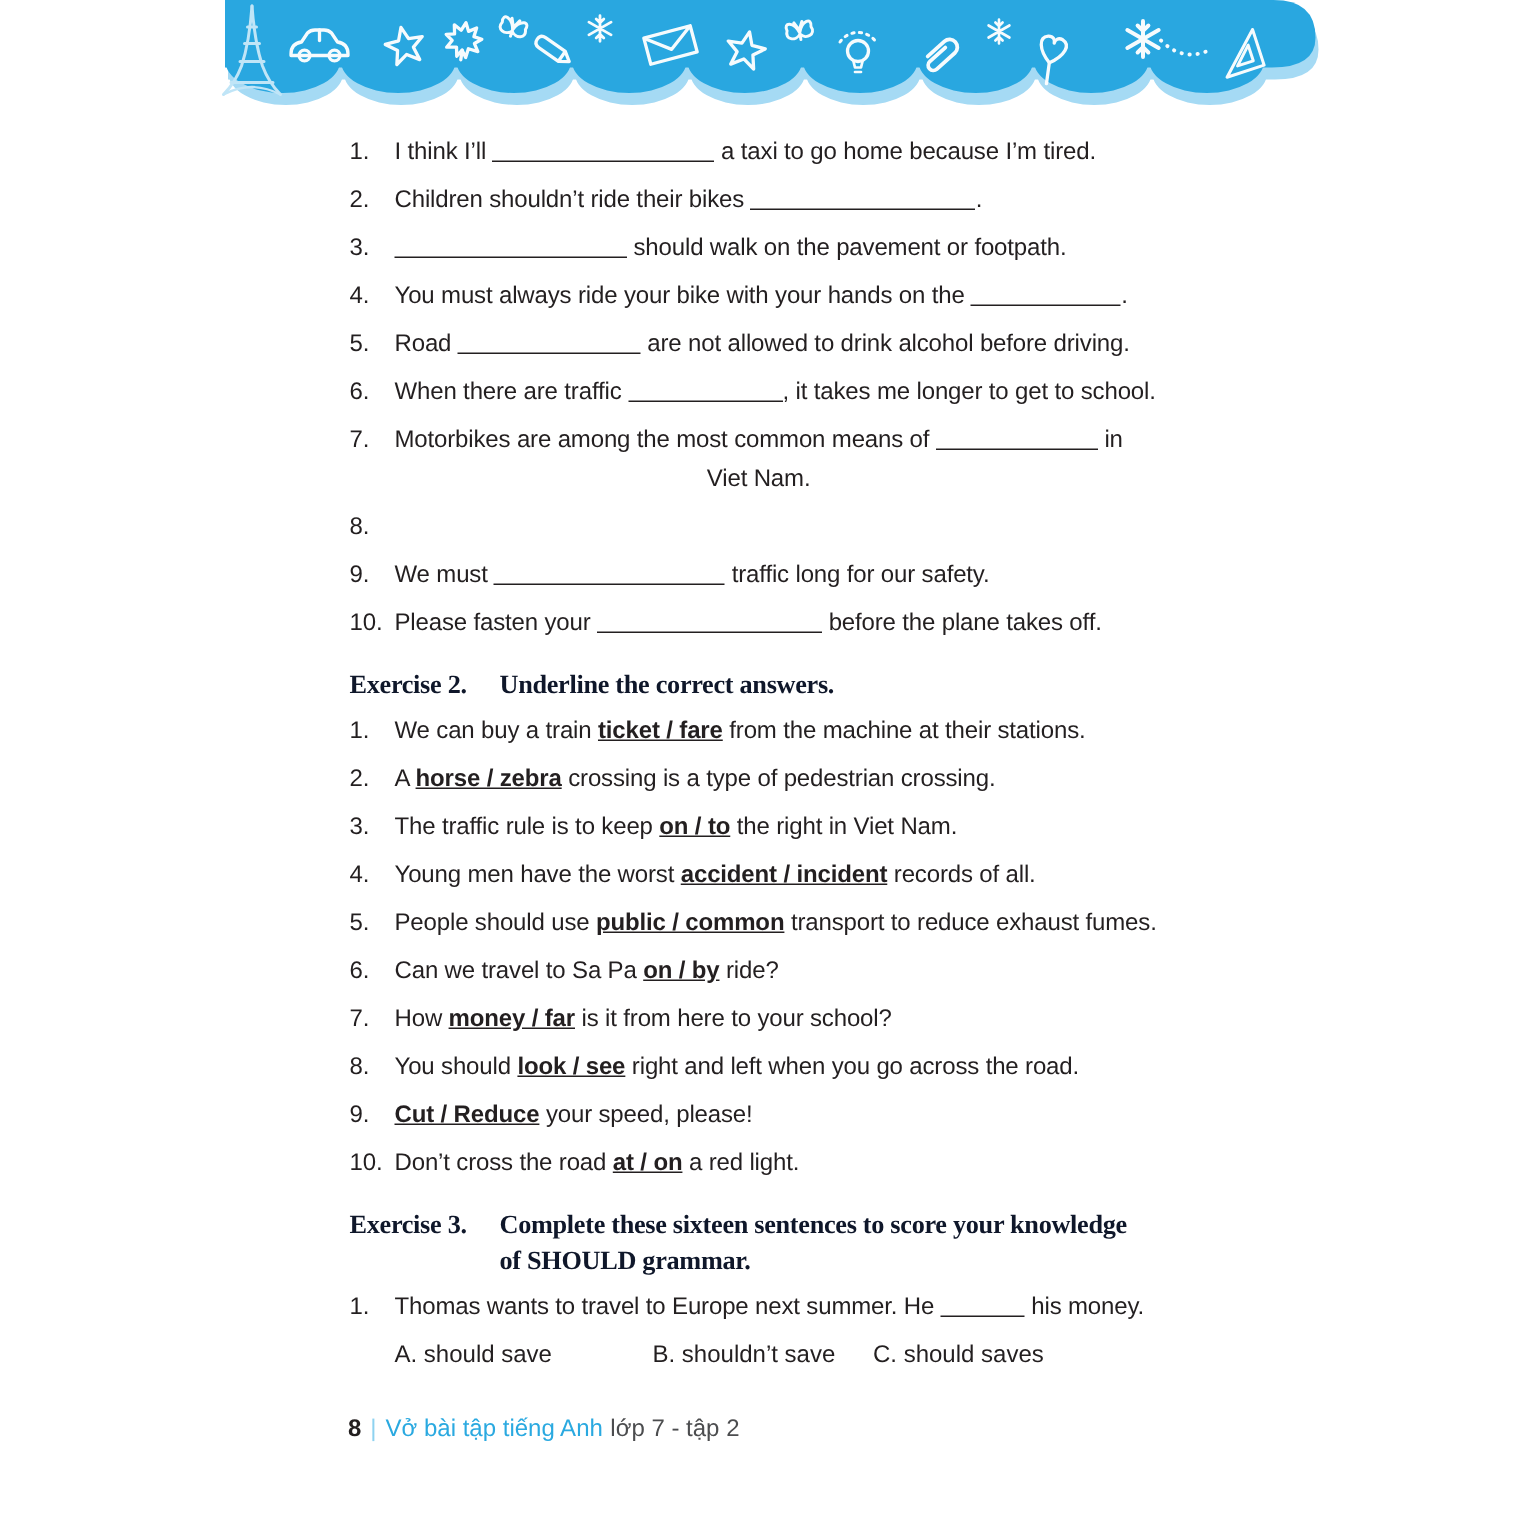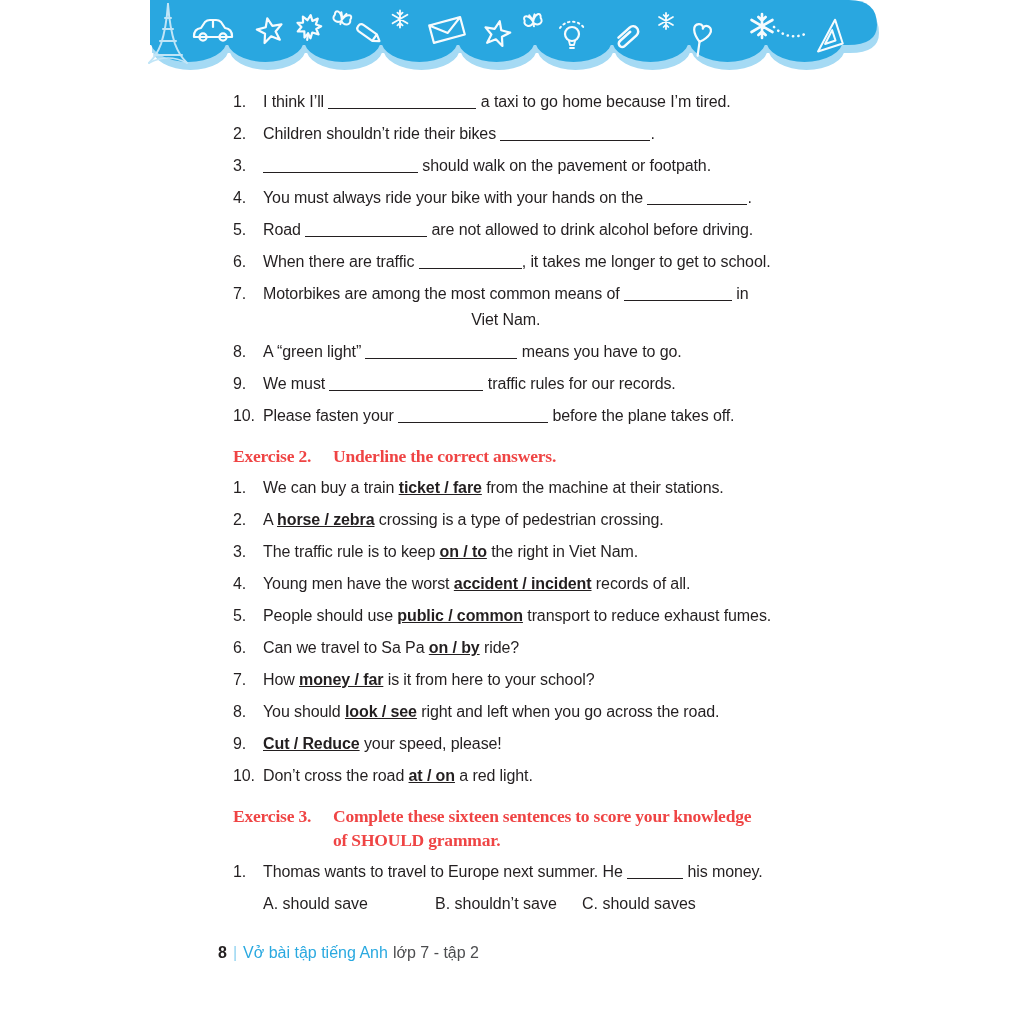--- a/index.html
+++ b/index.html
@@ -11,27 +11,27 @@
   .band-wrap { position:absolute; top:0; left:0; width:1024px; height:84px; }
   .content { position:absolute; left:233px; top:89px; width:580px; }
   .item { display:flex; font-size:16px; line-height:26px; margin-bottom:6px; letter-spacing:-0.1px; }
   .num { width:30px; flex:none; }
   .txt { white-space:nowrap;text-align:center; }
   .txt .bold { font-weight:700;text-decoration:underline; }
   .blank { display:inline-block; height:14px; border-bottom:1.6px solid #231f20; vertical-align:-2px; }
   .ex-heading {
     display:flex; margin:15px 0 7px 0;
     font-family:"Liberation Serif", serif; font-weight:700;
-    font-size:17.5px; line-height:24px; color:#ef4444; letter-spacing:-0.2px; white-space:nowrap;
+    font-size:17.5px; line-height:24px; color:#0f172a; letter-spacing:-0.2px; white-space:nowrap;
   }
   .ex-label { width:100px; flex:none; }
   .options { display:flex; margin:0 0 6px 30px; font-size:16px; line-height:26px; }
   .opt { display:inline-block; white-space:nowrap; }
   .opt0 { width:172px; } .opt1 { width:147px; }
-  .pfooter { position:absolute; left:218px; top:942px; font-size:16px; line-height:22px; white-space:nowrap; }
+  .pfooter { position:absolute; left:232px; top:942px; font-size:16px; line-height:22px; white-space:nowrap; }
   .pfooter .pageno { font-weight:700; color:#231f20; }
   .pfooter .sep { color:#8ed2f0; padding:0 6px; font-weight:400; }
   .pfooter .btitle { color:#2aa9e0; margin-right:5px; }
   .pfooter .bsub { color:#4c4d4f; }
 </style>
 </head>
 <body>
 
 <div class="page">
 
@@ -136,25 +136,24 @@
           <div class="item">
             <span class="num">6.</span>
             <span class="txt"><span class="plain">When there are traffic </span><span class="blank" style="width: 103px;"></span><span class="plain">, it takes me longer to get to school.</span></span>
           </div>
           <div class="item">
             <span class="num">7.</span>
             <span class="txt"><span class="plain">Motorbikes are among the most common means of </span><span class="blank" style="width: 108px;"></span><span class="plain"> in</span><br><span class="plain">Viet Nam.</span></span>
           </div>
           <div class="item">
             <span class="num">8.</span>
-            <span class="txt"><span class="plain">A “green light” </span><span class="blank" style="width: 152px;"></span><span class="plain"> means you have to go.</span></span>
           </div>
           <div class="item">
             <span class="num">9.</span>
-            <span class="txt"><span class="plain">We must </span><span class="blank" style="width: 154px;"></span><span class="plain"> traffic rules for our records.</span></span>
+            <span class="txt"><span class="plain">We must </span><span class="blank" style="width: 154px;"></span><span class="plain"> traffic long for our safety.</span></span>
           </div>
           <div class="item">
             <span class="num">10.</span>
             <span class="txt"><span class="plain">Please fasten your </span><span class="blank" style="width: 150px;"></span><span class="plain"> before the plane takes off.</span></span>
           </div>
         </div>
     </section>
 
     <section>
       <h2 class="ex-heading">

